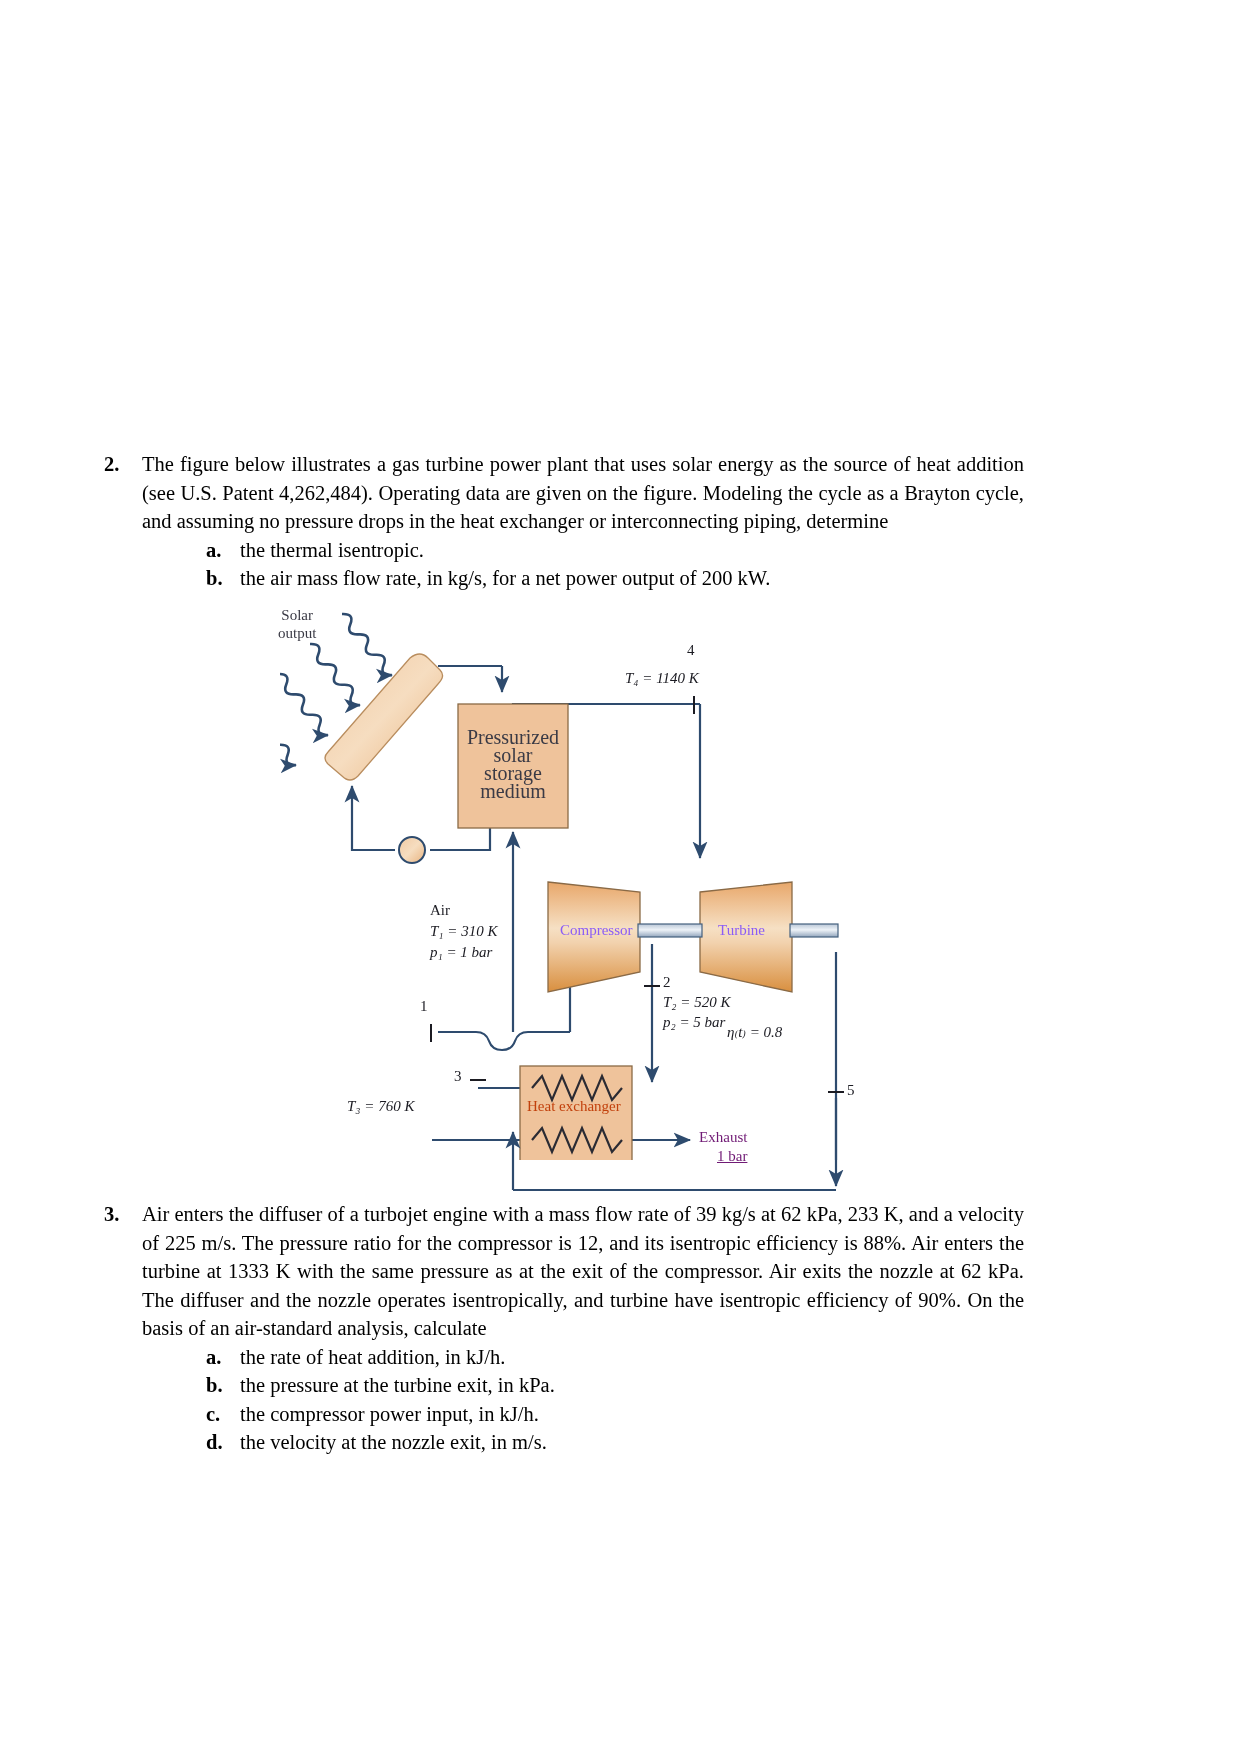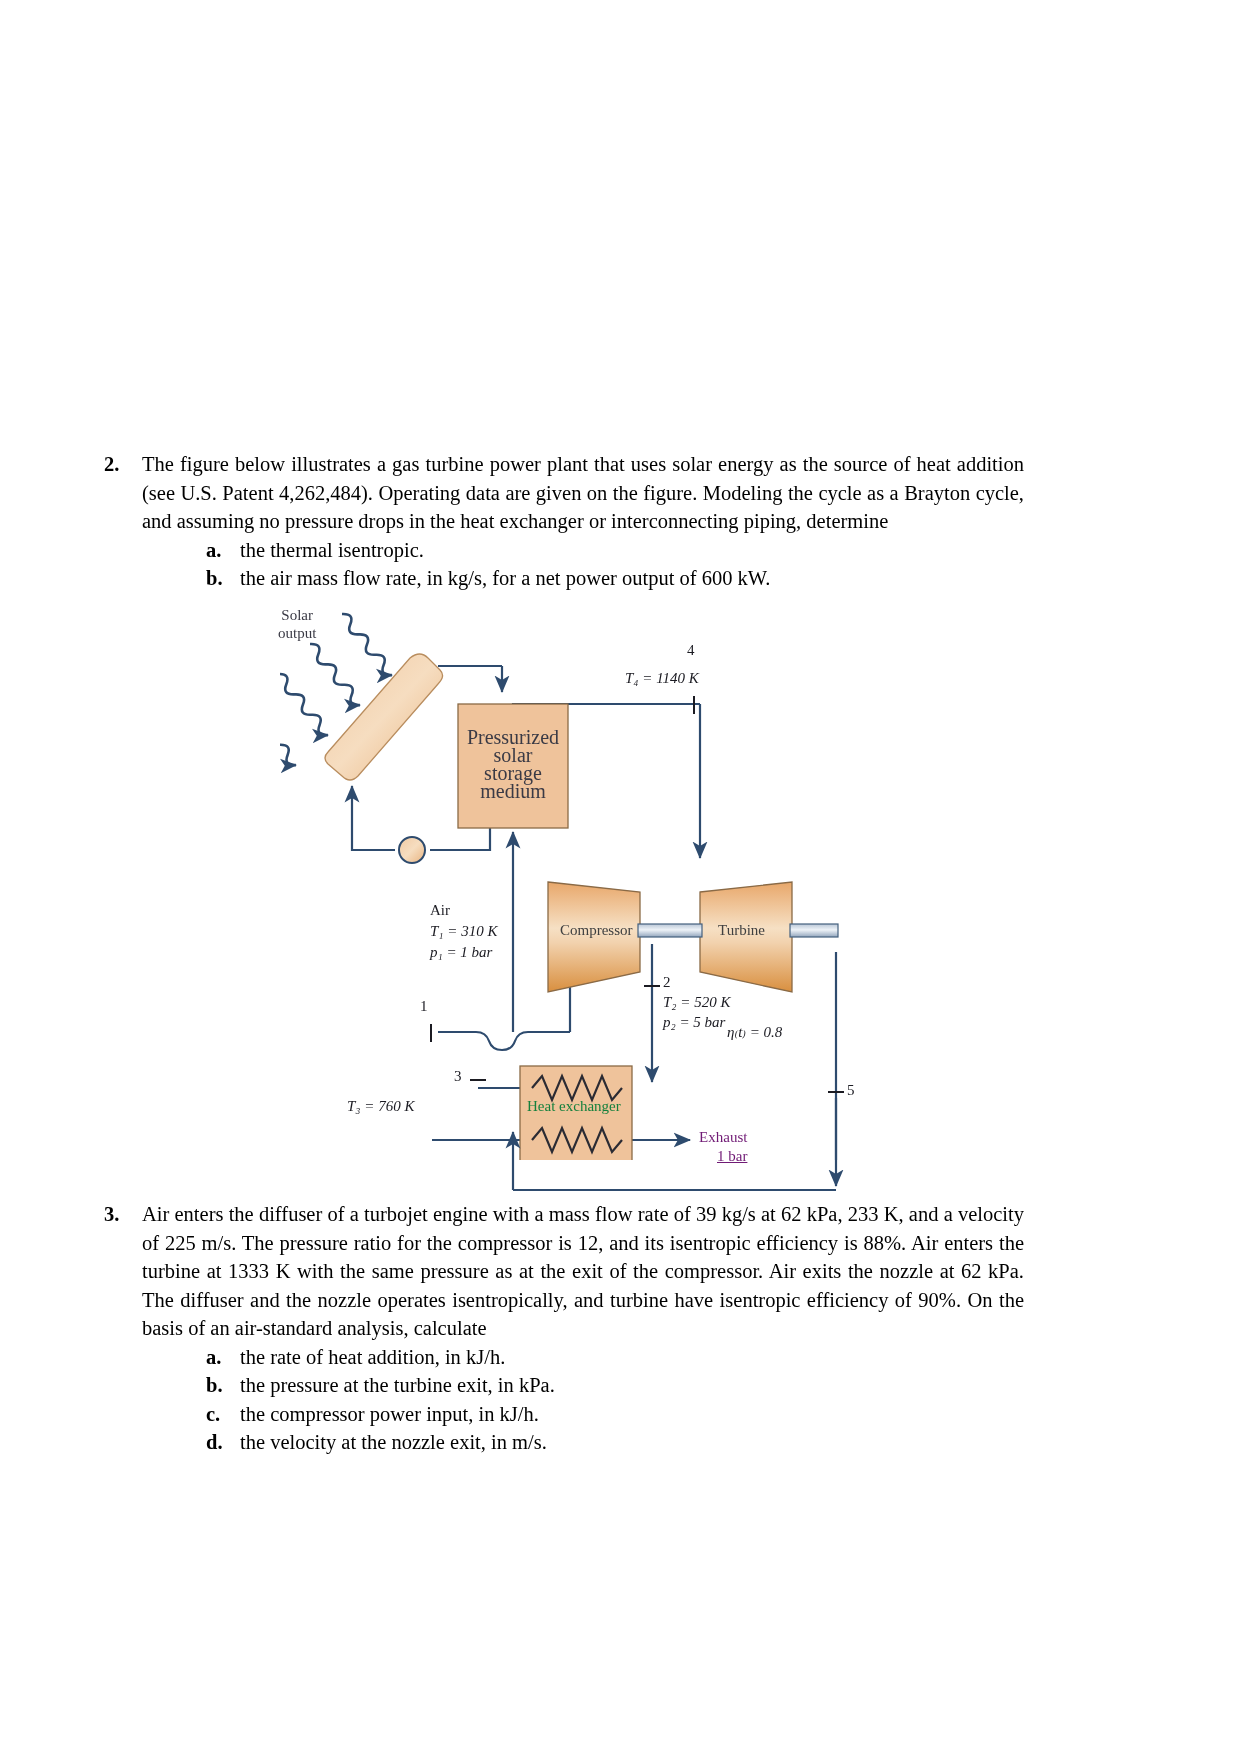--- a/index.html
+++ b/index.html
@@ -99,34 +99,34 @@
   }
   .lbl-box {
     font-size: 20px;
     line-height: 18px;
     color: #3a3a45;
     text-align: center;
     width: 100px;
   }
   .lbl-machine {
     font-size: 15px;
-    color: #404040;
+    color: #8b5cf6;
   }
   .lbl-state {
     font-size: 15px;
     color: #1b1b22;
   }
   .lbl-small {
     font-size: 15px;
     color: #701a75;
     text-align: right;
   }
   .lbl-hx {
     font-size: 15px;
-    color: #15803d;
+    color: #c2410c;
   }
   .ital {
     font-style: italic;
   }
 </style>
 </head>
 <body>
 
 <div class="page">
 
@@ -135,21 +135,21 @@
       <div class="prob-num">2.</div>
       <div class="prob-body">
         <p>The figure below illustrates a gas turbine power plant that uses solar energy as the source of heat addition (see U.S. Patent 4,262,484). Operating data are given on the figure. Modeling the cycle as a Brayton cycle, and assuming no pressure drops in the heat exchanger or interconnecting piping, determine</p>
         <ul class="sublist">
           <li>
             <span class="sub-letter">a.</span>
             <span class="sub-text">the thermal isentropic.</span>
           </li>
           <li>
             <span class="sub-letter">b.</span>
-            <span class="sub-text">the air mass flow rate, in kg/s, for a net power output of 600 kW.</span>
+            <span class="sub-text">the air mass flow rate, in kg/s, for a net power output of 200 kW.</span>
           </li>
         </ul>
       </div>
     </div>
   </div>
 
   <div id="figure">
 
     <svg width="700" height="560" viewBox="0 0 700 560">
       <defs>

